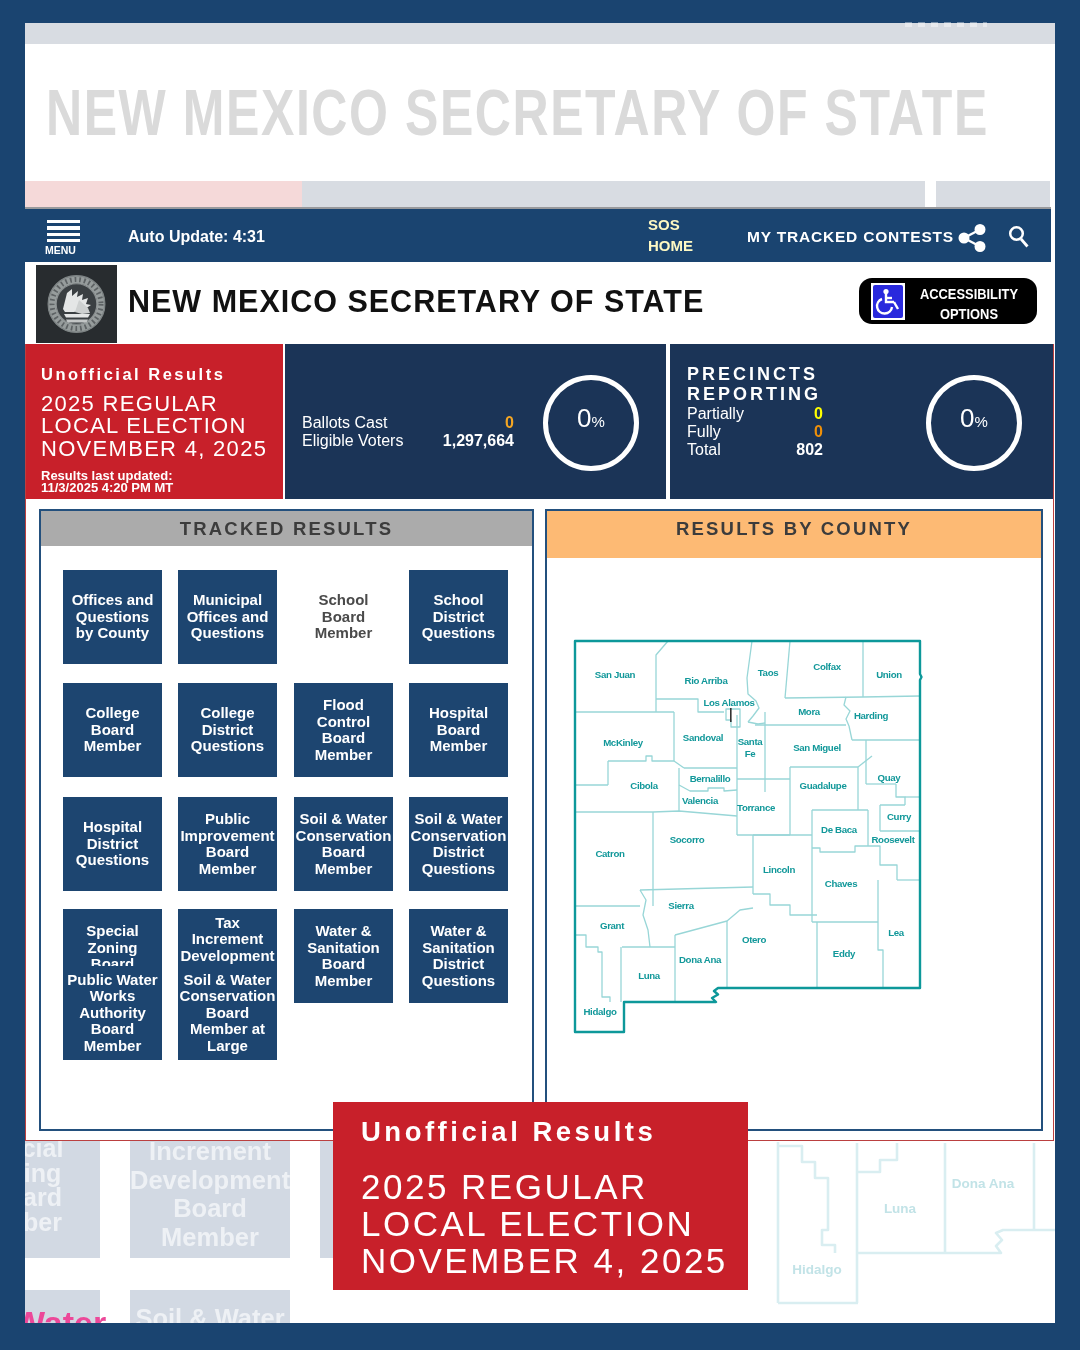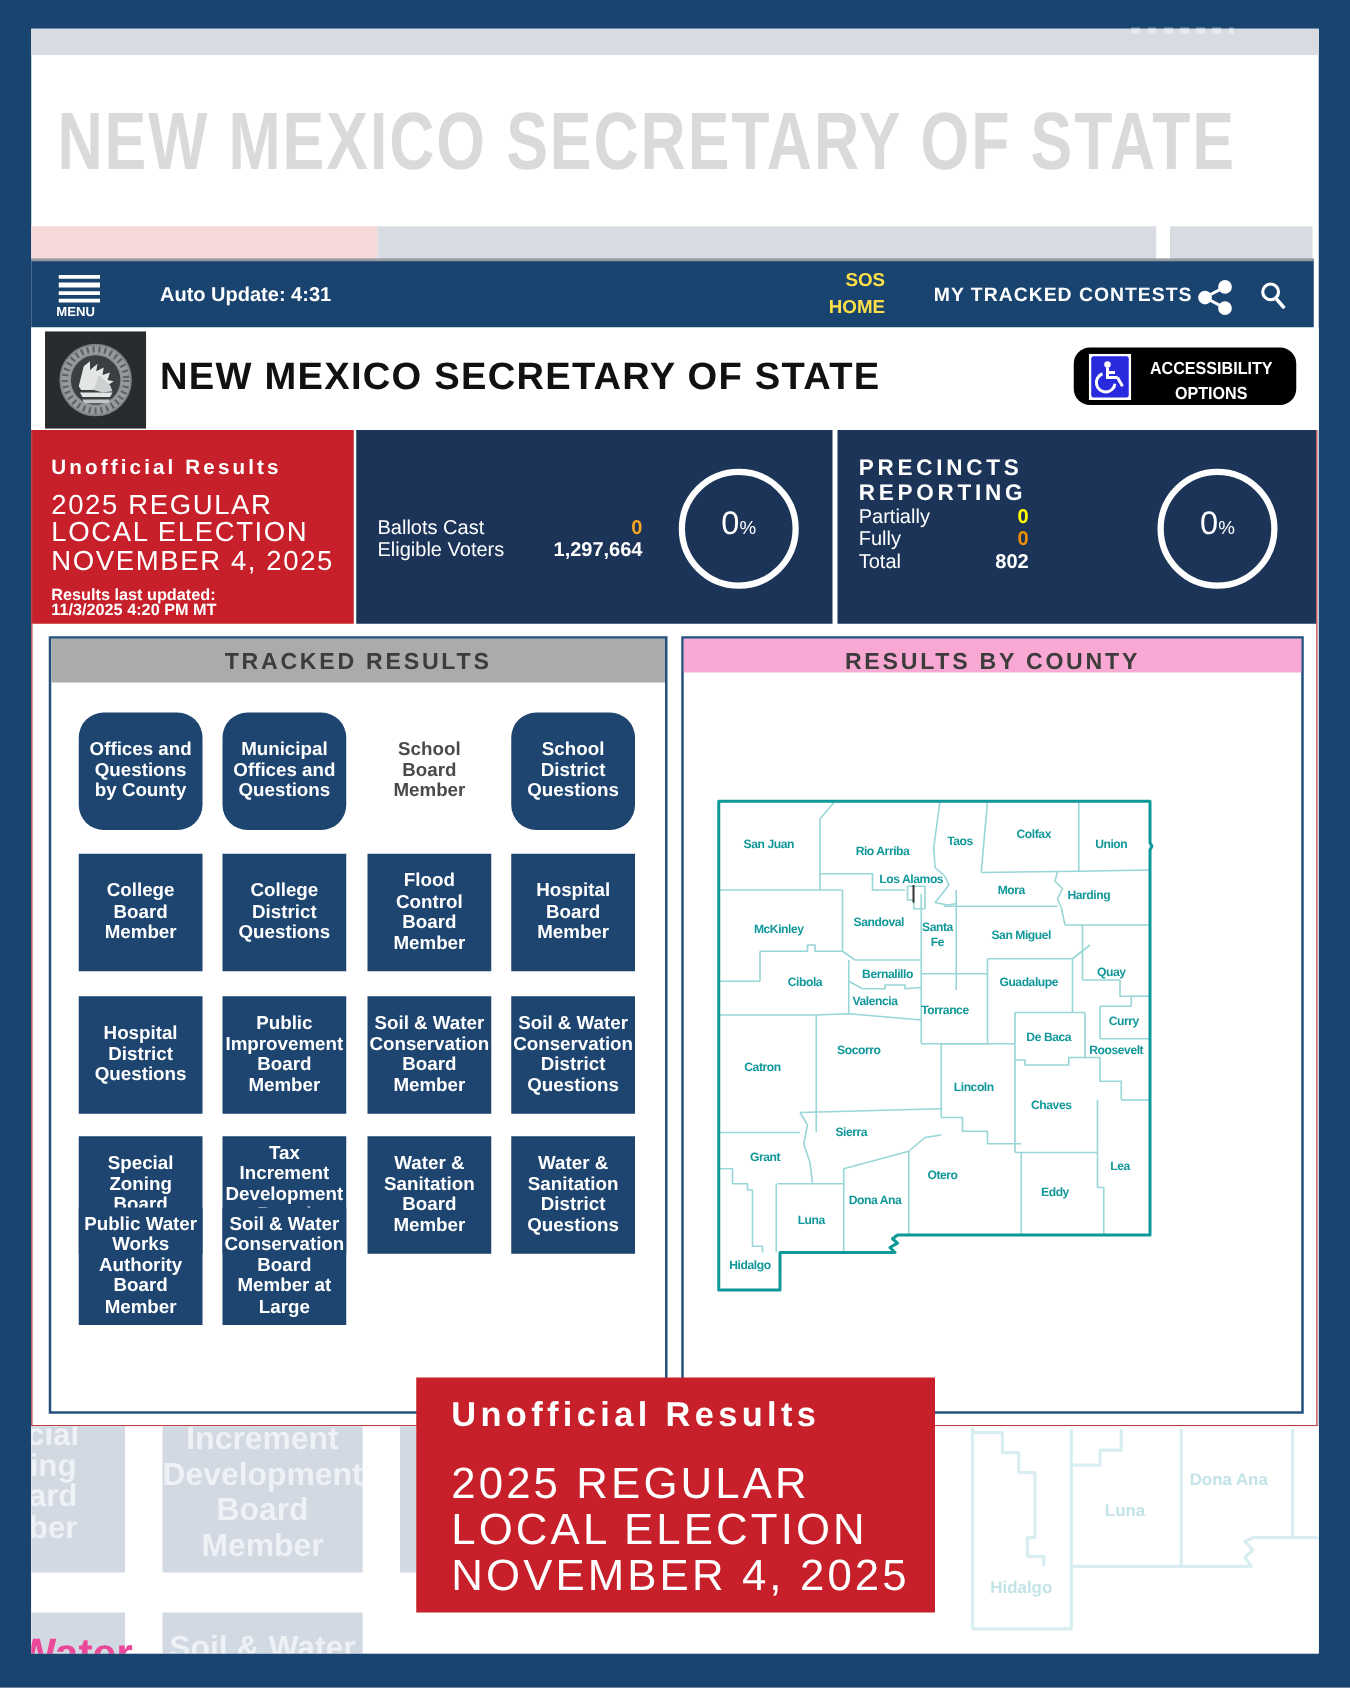--- a/index.html
+++ b/index.html
@@ -28,21 +28,21 @@
 
 <div class="abs" style="left:47px;top:220px;width:33px;height:3.2px;background:#fff;"></div>
 <div class="abs" style="left:47px;top:226.4px;width:33px;height:3.2px;background:#fff;"></div>
 <div class="abs" style="left:47px;top:232.8px;width:33px;height:3.2px;background:#fff;"></div>
 <div class="abs" style="left:47px;top:239.2px;width:33px;height:3.2px;background:#fff;"></div>
 
 <div class="abs" style="left:45px;top:244px;width:37px;font-size:10.5px;font-weight:bold;color:#fff;">MENU</div>
 
 <div class="abs" style="left:128px;top:228px;font-size:16px;font-weight:bold;color:#fff;">Auto Update: 4:31</div>
 
-<div class="abs" style="left:648px;top:214px;width:60px;text-align:right;font-size:15px;font-weight:bold;color:#fde047;line-height:21px;">SOS<br>HOME</div>
+<div class="abs" style="left:648px;top:214px;width:60px;text-align:left;font-size:15px;font-weight:bold;color:#fef9c3;line-height:21px;">SOS<br>HOME</div>
 
 <div class="abs" style="left:747px;top:228px;font-size:15.5px;font-weight:bold;color:#fff;letter-spacing:0.8px;text-align:center;">MY TRACKED CONTESTS</div>
 
 <svg class="abs" style="left:956px;top:224px;" width="32" height="28" viewBox="0 0 32 28">
   <g stroke="#fff" stroke-width="2.4" fill="#fff">
     <line x1="8" y1="14" x2="24" y2="5.5"></line>
     <line x1="8" y1="14" x2="24" y2="22.5"></line>
     <circle cx="24" cy="5.5" r="4.3"></circle>
     <circle cx="8" cy="14" r="4.3"></circle>
     <circle cx="24" cy="22.5" r="4.3"></circle>
@@ -112,21 +112,21 @@
 <div class="abs" style="left:39px;top:509px;width:495px;height:622px;border:2px solid #23507d;box-sizing:border-box;background:#fff;">
 
   <div style="height:35px;background:#ababab;text-align:center;font-size:18.5px;font-weight:bold;color:#3c3c3c;letter-spacing:2.2px;line-height:35px;">TRACKED RESULTS</div>
 </div>
 <style>
 .btn{position:absolute;width:99px;height:94px;background:#1d4570;color:#fff;
      font-size:15px;font-weight:bold;line-height:16.5px;text-align:center;
      display:flex;align-items:center;justify-content:center;}
 .btn.lt{background:#fff;color:#4a4a4a;}
 .c1{left:63px;}.c2{left:178px;text-align:center;}.c3{left:294px;}.c4{left:409px;}
-.r1{top:570px;border-radius:20px;}.r2{top:683px;}.r3{top:797px;}.r4{top:909px;}.r5{top:966px;}
+.r1{top:570px;}.r2{top:683px;}.r3{top:797px;}.r4{top:909px;}.r5{top:966px;}
 </style>
 
 <div class="btn c1 r1">
     <span>Offices and<br>Questions<br>by County</span>
   </div>
 
 <div class="btn c2 r1">
     <span>Municipal<br>Offices and<br>Questions</span>
   </div>
 
@@ -189,21 +189,21 @@
 <div class="btn c1 r5">
     <span>Public Water<br>Works<br>Authority<br>Board<br>Member</span>
   </div>
 
 <div class="btn c2 r5">
     <span>Soil &amp; Water<br>Conservation<br>Board<br>Member at<br>Large</span>
   </div>
 
 <div class="abs" style="left:545px;top:509px;width:498px;height:622px;border:2px solid #23507d;box-sizing:border-box;background:#fff;">
 
-  <div style="height:27px;background:#f9a8d4;text-align:center;font-size:18.5px;font-weight:bold;color:#3c3c3c;letter-spacing:2.2px;line-height:35px;">RESULTS BY COUNTY</div>
+  <div style="height:47px;background:#fdba74;text-align:center;font-size:18.5px;font-weight:bold;color:#3c3c3c;letter-spacing:2.2px;line-height:35px;">RESULTS BY COUNTY</div>
 </div>
 
 <svg class="abs" style="left:547px;top:547px;" width="496" height="582" viewBox="547 547 496 582">
   <g fill="none" stroke="#98d6d7" stroke-width="1.3" stroke-linejoin="round">
 
     <path d="M668,641 L656,655 L656,712"></path>
 
     <path d="M575,712 L674,712"></path>
 
     <path d="M656,699 L698,699 L698,712 L724,712"></path>

